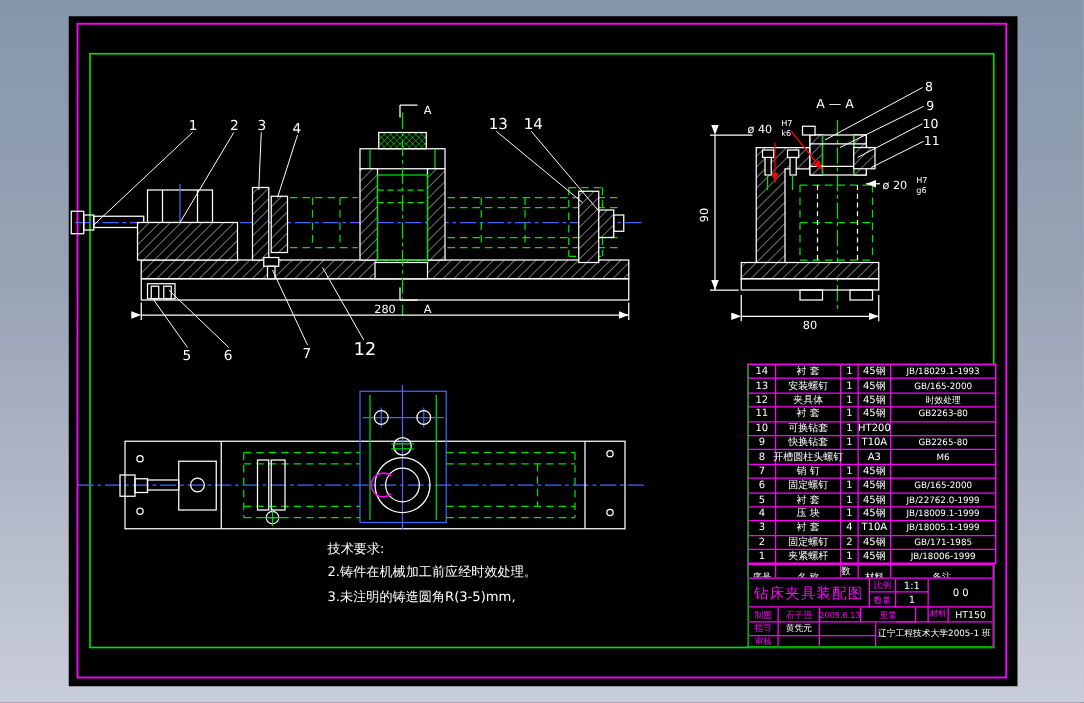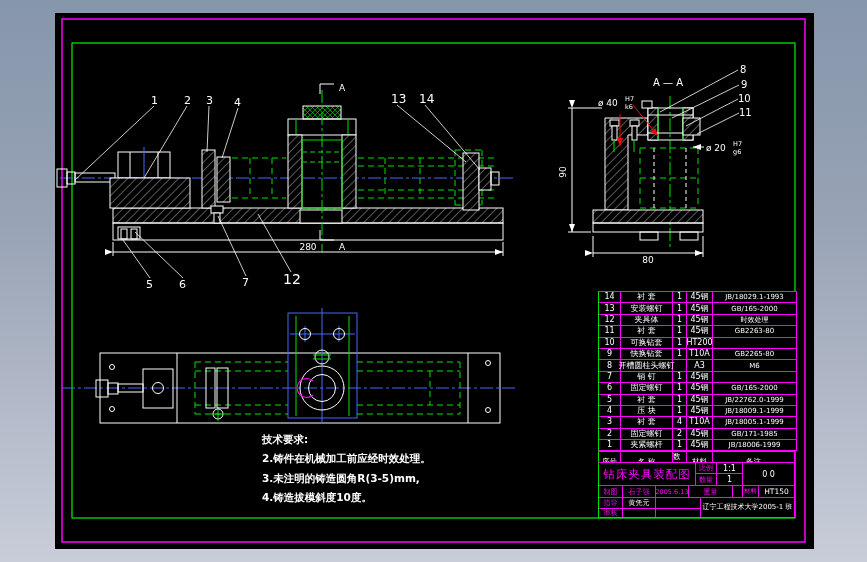--- a/index.html
+++ b/index.html
@@ -5,21 +5,21 @@
   html,body{margin:0;padding:0}
   body{
     width:867px;height:562px;position:relative;overflow:hidden;
     background:linear-gradient(180deg,#8696ab 0%,#98a3b5 40%,#c9cdd9 100%);
     font-family:"DejaVu Sans",sans-serif;
   }
   #draw-svg{position:absolute;left:0;top:0;z-index:1}
   .ovl{position:absolute;z-index:2;color:#fff}
 
   
-  #tech{left:262px;top:430px;width:340px;font-size:10.5px;font-weight:bold;
+  #tech{left:262px;top:430px;width:340px;font-size:10.5px;font-weight:normal;
         line-height:19.4px;white-space:nowrap;color:#fff}
   #tech div{height:19.4px}
 
   
   #plist{left:598px;top:291px;width:197px;background:#000;
          border:1px solid #f0f;border-left:1px solid #00e000;
          display:grid;grid-template-columns:21px 51px 13px 25px 1fr;
          grid-auto-rows:10.4px;gap:1px;background:#f0f;font-size:8px;line-height:10px}
   #plist > div{background:#000;color:#fff;display:flex;align-items:center;
                justify-content:center;white-space:nowrap;overflow:visible}
@@ -222,21 +222,20 @@
     <text x="741" y="88" fill="#fff" font-size="10">9</text>
     <text x="738" y="102" fill="#fff" font-size="10">10</text>
     <text x="739" y="116" fill="#fff" font-size="10">11</text>
   </g>
 </svg>
 
 <div id="tech" class="ovl">
   <div>技术要求:</div>
   <div>2.铸件在机械加工前应经时效处理。</div>
   <div>3.未注明的铸造圆角R(3-5)mm,</div>
-  <div>4.铸造拔模斜度10度。</div>
 </div>
 
 <div id="plist" class="ovl">
 
     <div>14</div>
     <div class="nm">衬 套</div>
     <div>1</div>
     <div>45钢</div>
     <div class="nt">JB/18029.1-1993</div>
 

